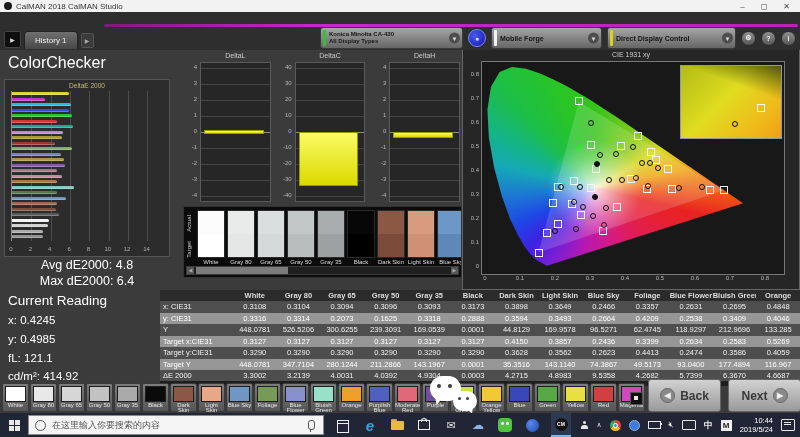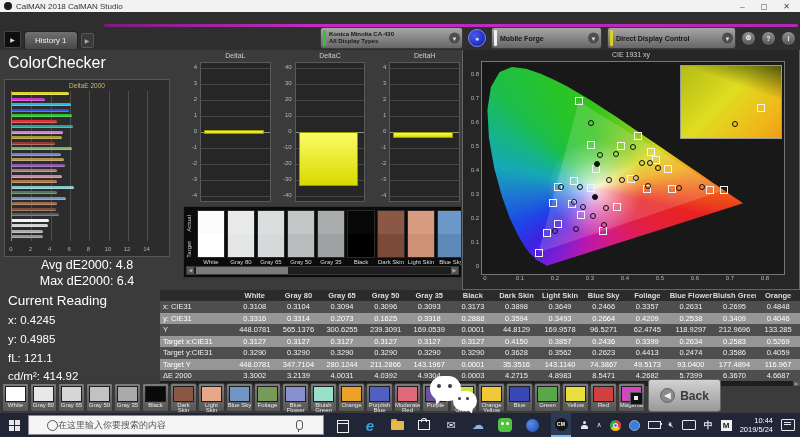--- a/index.html
+++ b/index.html
@@ -127,22 +127,22 @@
   .wc-b2{position:absolute;left:23px;top:18px;width:24px;height:20px;background:#fff;border-radius:10px;}
   .wc-b2:after{content:"";position:absolute;right:4px;bottom:-3px;width:7px;height:7px;background:#fff;
                clip-path:polygon(0 0,100% 0,85% 100%);}
   .wc-eye{position:absolute;width:4px;height:4px;border-radius:50%;background:#3c3c3c;}
   .wc-text{font-size:23px;font-weight:bold;color:#fff;text-shadow:0 1px 3px rgba(0,0,0,.55);letter-spacing:.5px;white-space:nowrap;}
   
   .taskbar{position:absolute;left:0;top:413px;width:800px;height:24px;background:#202636;display:flex;align-items:center;z-index:50;}
   .tb-start{width:28px;height:24px;display:flex;align-items:center;justify-content:center;flex:0 0 auto;}
   .winlogo{width:11px;height:11px;display:grid;grid-template-columns:1fr 1fr;grid-template-rows:1fr 1fr;gap:1px;}
   .winlogo div{background:#e8e8e8;}
-  .tb-search{width:296px;height:20px;background:#f5f5f5;border:1px solid #8a8a8a;display:flex;align-items:center;
-             padding:0 18px;flex:0 0 auto;box-sizing:border-box;}
+  .tb-search{width:296px;height:20px;background:#f5f5f5;border:1px solid #8a8a8a;display:flex;align-items:center;gap:6px;
+             padding:0 6px;flex:0 0 auto;box-sizing:border-box;}
   .tb-ring{width:9px;height:9px;border:1.5px solid #555;border-radius:50%;flex:0 0 auto;}
   .tb-stext{font-size:9px;color:#555;flex:1;overflow:hidden;white-space:nowrap;}
   .tb-mic{width:5px;height:8px;border:1px solid #555;border-radius:3px;position:relative;flex:0 0 auto;margin-right:2px;}
   .tb-mic:after{content:"";position:absolute;left:1px;bottom:-3px;width:1px;height:3px;background:#555;}
   .tb-icons{display:flex;align-items:center;gap:11px;margin-left:11px;}
   .tb-ic{width:16px;height:17px;display:flex;align-items:center;justify-content:center;position:relative;}
   .tv1{width:10px;height:8px;border:1px solid #eee;background:transparent;}
   .tv2{position:absolute;left:2px;top:6px;width:10px;height:8px;border:1px solid #eee;background:#202636;}
   .edge-e{color:#35a3dd;font-size:15px;font-weight:bold;font-style:italic;}
   .folder{width:13px;height:9px;background:#e8b84a;border-radius:1px;position:relative;}
@@ -560,21 +560,21 @@
       <div class="tcell">0.3493</div>
       <div class="tcell">0.2664</div>
       <div class="tcell">0.4209</div>
       <div class="tcell">0.2538</div>
       <div class="tcell">0.3409</div>
       <div class="tcell">0.4046</div>
     </div>
     <div class="trow dark">
       <div class="tlabel">Y</div>
       <div class="tcell">448.0781</div>
-      <div class="tcell">565.1376</div>
+      <div class="tcell">526.5206</div>
       <div class="tcell">300.6255</div>
       <div class="tcell">239.3091</div>
       <div class="tcell">169.0539</div>
       <div class="tcell">0.0001</div>
       <div class="tcell">44.8129</div>
       <div class="tcell">169.9578</div>
       <div class="tcell">96.5271</div>
       <div class="tcell">62.4745</div>
       <div class="tcell">118.9297</div>
       <div class="tcell">212.9696</div>
@@ -631,21 +631,21 @@
     <div class="trow dark">
       <div class="tlabel">ΔE 2000</div>
       <div class="tcell">3.3002</div>
       <div class="tcell">3.2139</div>
       <div class="tcell">4.0031</div>
       <div class="tcell">4.0392</div>
       <div class="tcell">4.9304</div>
       <div class="tcell">0.0003</div>
       <div class="tcell">4.2715</div>
       <div class="tcell">4.8983</div>
-      <div class="tcell">8.5471</div>
+      <div class="tcell">9.5358</div>
       <div class="tcell">4.2682</div>
       <div class="tcell">5.7399</div>
       <div class="tcell">6.3670</div>
       <div class="tcell">4.6687</div>
     </div>
   </div>
 <div class="tscroll">
     <div class="arr">▶</div>
   </div>
 
@@ -742,20 +742,24 @@
       <div class="ppatch" style="background:#d048c0"></div>
                    <div class="plabel">Magenta</div>
     </div>
   </div>
 
 <div class="minisq"></div>
 <div class="navarea">
   <div class="navbtn">
     <span class="navcirc">◀</span>
     <span>Back</span>
+  </div>
+  <div class="navbtn">
+    <span>Next</span>
+    <span class="navcirc">▶</span>
   </div>
 </div>
 <div class="wechat">
   <div class="wc-icon">
     <div class="wc-b1">
         <span class="wc-eye" style="left:7px;top:8px;"></span>
         <span class="wc-eye" style="left:18px;top:8px;"></span>
       </div>
     <div class="wc-b2">
         <span class="wc-eye" style="left:5px;top:6px;width:3px;height:3px;"></span>

